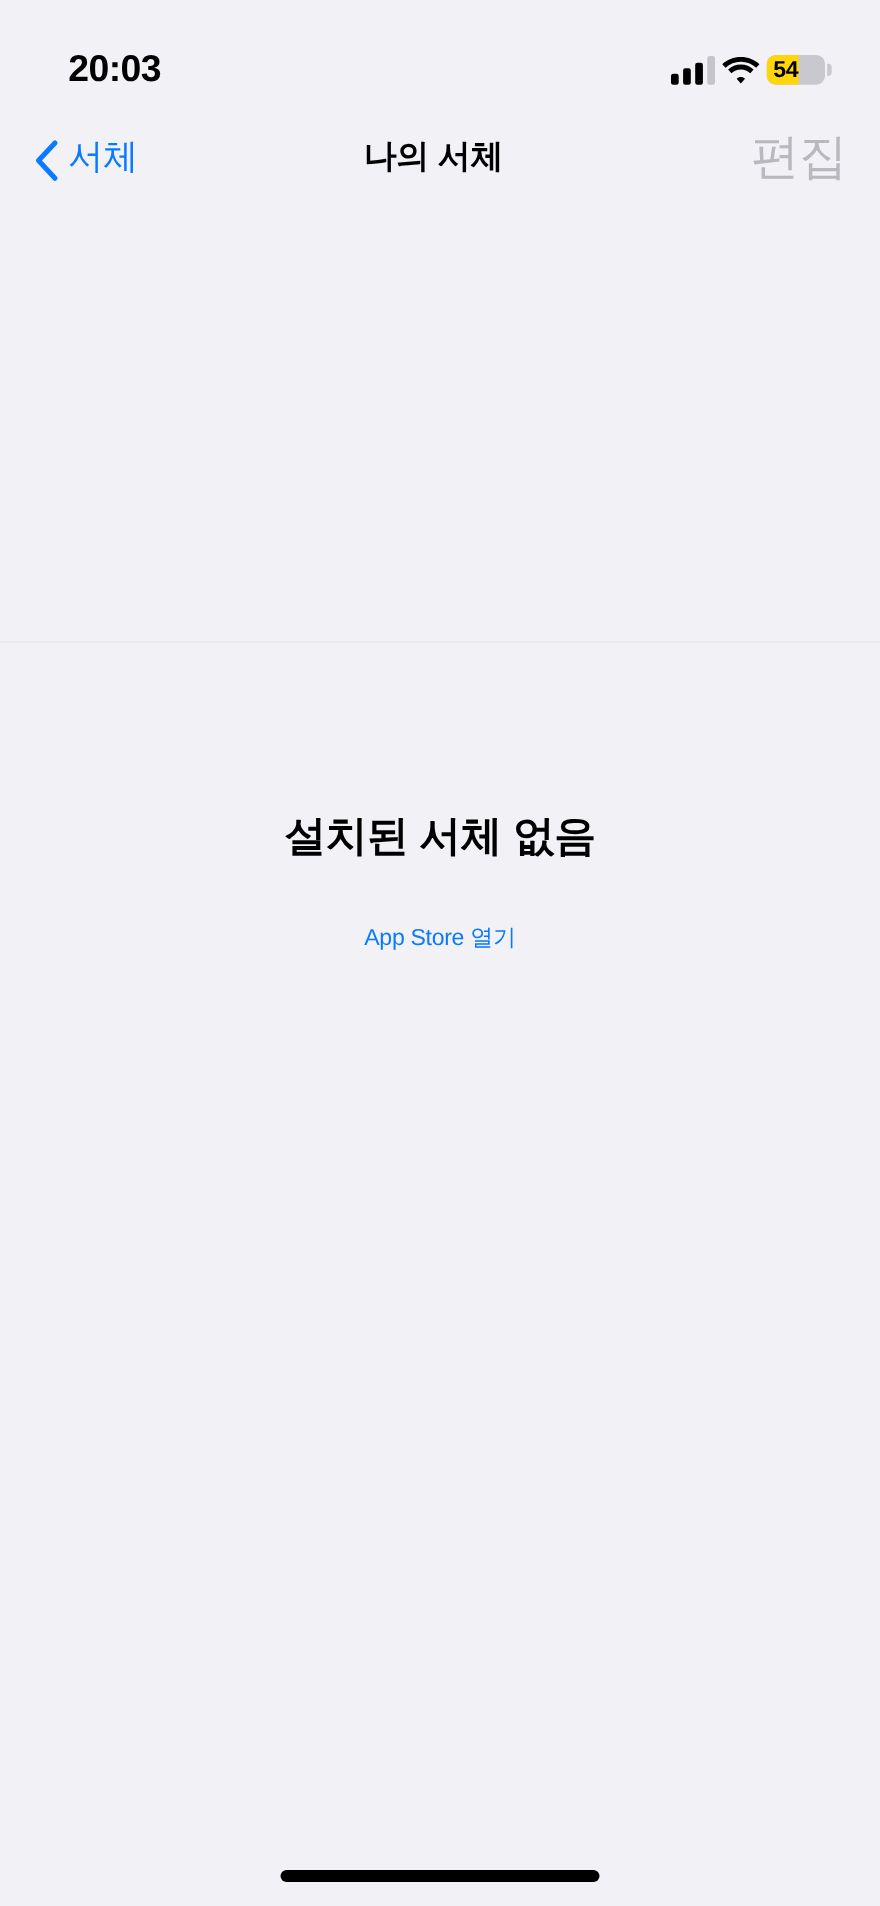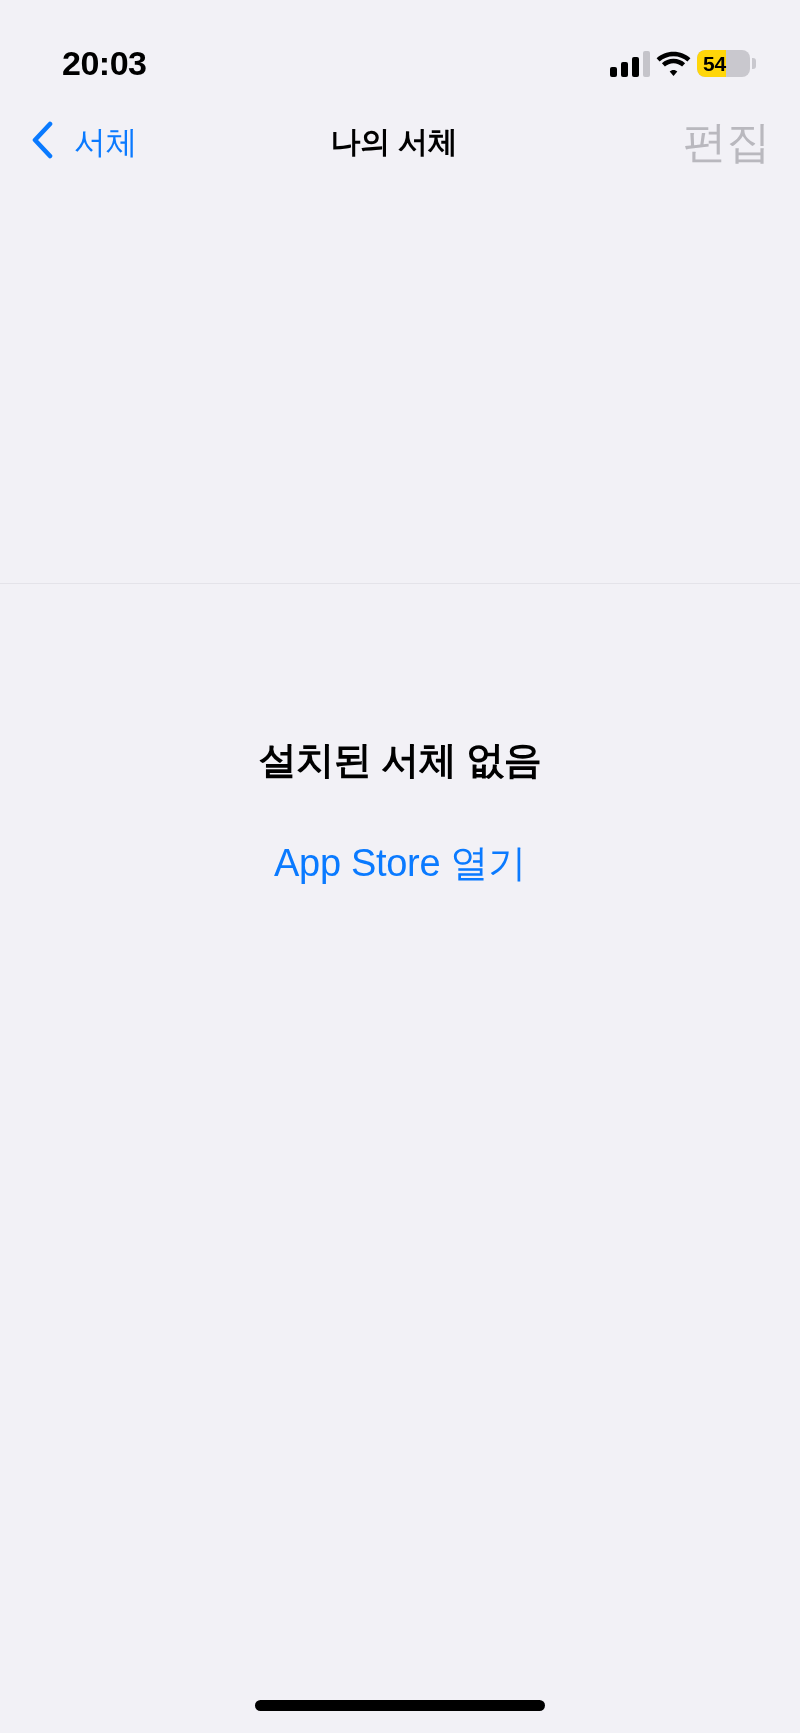--- a/index.html
+++ b/index.html
@@ -100,22 +100,22 @@
   .nav-bar {
     height: 75px;
     display: flex;
     align-items: center;
     position: relative;
     padding: 0 30px;
   }
 
   .nav-back {
     display: flex;
-    align-items: flex-start;
-    gap: 21px;
+    align-items: flex-end;
+    gap: 9px;
     cursor: pointer;
   }
   .chevron-left { width: 23px; height: 38px; display: block; }
   .nav-back-label {
     font-size: 32px;
     color: #0a7aff;
     letter-spacing: -0.4px;
   }
 
   .nav-title {
@@ -170,21 +170,21 @@
     color: #8b8a91;
     line-height: 1.42;
     letter-spacing: -0.3px;
     max-width: 600px;
     margin: 0 auto;
   }
 
   .empty-action {
     display: inline-block;
     margin-top: 36px;
-    font-size: 38px;
+    font-size: 21px;
     color: #0a7aff;
     letter-spacing: -0.3px;
     cursor: pointer;
   }
 
   
   .home-indicator {
     position: absolute;
     bottom: 22px;
     left: 50%;

